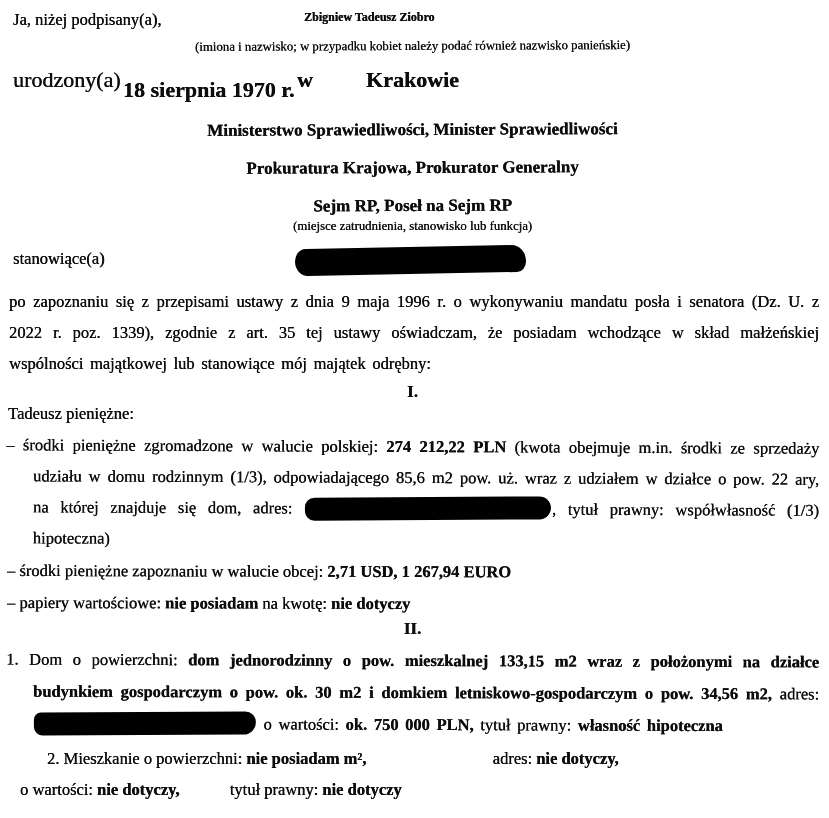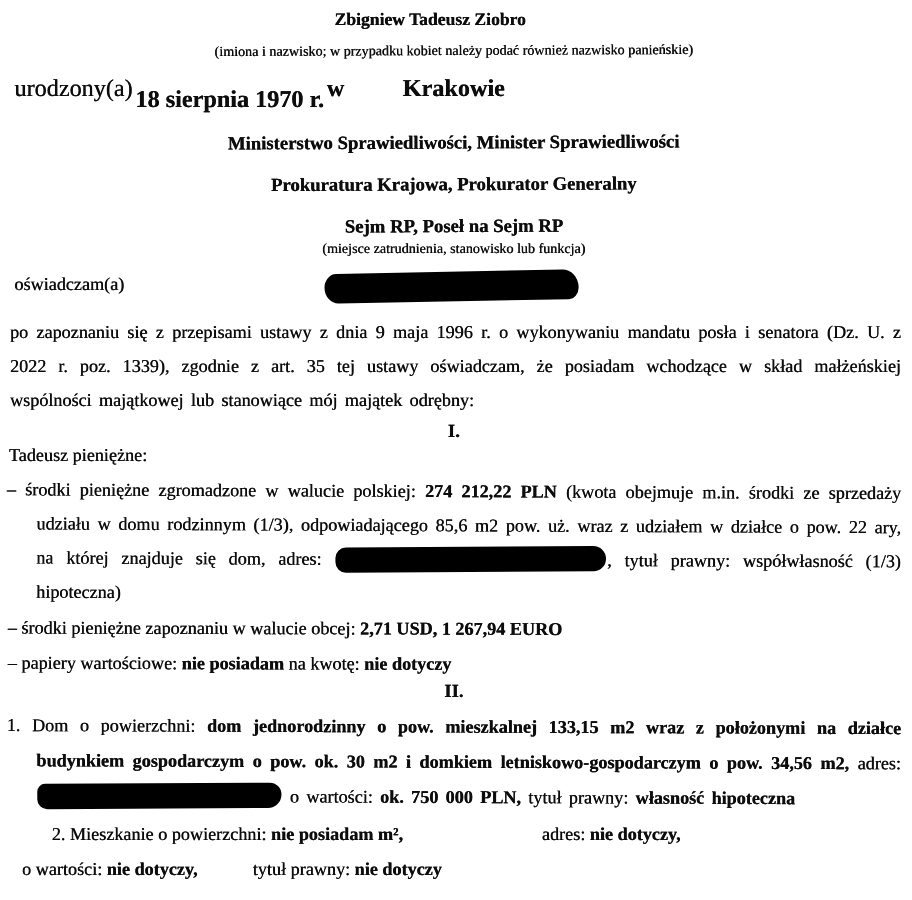--- a/index.html
+++ b/index.html
@@ -13,21 +13,21 @@
     color:#0d0d0d;
     text-shadow:0.3px 0 0 currentColor;
     background:#ffffff;
   }
   .b{font-weight:700;}
   .center{text-align:center;}
   .hint{font-size:12.8px;}
 
   .opening{position:relative;height:24px;margin-top:2px;}
   .opening-label{position:absolute;left:7px;top:0;}
-  .opening-name{position:absolute;left:298px;top:0;font-weight:700;font-size:16px;}
+  .opening-name{position:absolute;left:298px;top:0;font-weight:700;font-size:12px;}
   .hint-name{margin-top:5px;transform:rotate(-0.25deg);}
   .birth{position:relative;height:22px;margin-top:13px;font-size:22px;}
   .birth-label{position:absolute;left:7px;}
   .birth-date{position:absolute;left:117px;font-weight:700;margin-top:10px;}
   .birth-prep{position:absolute;left:291px;font-weight:700;}
   .birth-place{position:absolute;left:360px;font-weight:700;}
 
   .employment{margin-top:22px;text-align:center;font-weight:700;font-size:17px;line-height:38px;transform:rotate(-0.25deg);}
   .hint-emp{margin-top:-6px;}
 
@@ -64,40 +64,41 @@
   .pt2 .l2{padding-left:14px;}
   .gap-lg{display:inline-block;width:118px;}
   .gap-md{display:inline-block;width:42px;}
 </style>
 </head>
 <body>
 
 <div class="page">
 
   <div class="opening">
+    <span class="opening-label">Ja, niżej podpisany(a),</span>
     <span class="opening-name">Zbigniew Tadeusz Ziobro</span>
   </div>
   <div class="hint center hint-name">(imiona i nazwisko; w przypadku kobiet należy podać również nazwisko panieńskie)</div>
 
   <div class="birth">
     <span class="birth-label">urodzony(a)</span>
     <span class="birth-date">18 sierpnia 1970 r.</span>
     <span class="birth-prep">w</span>
     <span class="birth-place">Krakowie</span>
   </div>
 
   <div class="employment">
     <div>Ministerstwo Sprawiedliwości, Minister Sprawiedliwości</div>
     <div>Prokuratura Krajowa, Prokurator Generalny</div>
     <div>Sejm RP, Poseł na Sejm RP</div>
   </div>
   <div class="hint center hint-emp">(miejsce zatrudnienia, stanowisko lub funkcja)</div>
 
   <div class="residence">
-    <span class="residence-label">oświadczam(a)</span>
+    <span class="residence-label">stanowiące(a)</span>
     <span class="redaction redaction-residence"></span>
   </div>
 
   <p class="just intro">po zapoznaniu się z przepisami ustawy z dnia 9 maja 1996 r. o wykonywaniu mandatu posła i senatora (Dz. U. z 2022 r. poz. 1339), zgodnie z art. 35 tej ustawy oświadczam, że posiadam wchodzące w skład małżeńskiej wspólności majątkowej lub stanowiące mój majątek odrębny:</p>
 
   <div class="sec-head">I.</div>
   <div class="sec1-title">Tadeusz pieniężne:</div>
 
   <p class="just hang item-polish">
     <span>– środki pieniężne zgromadzone w walucie polskiej:</span>

